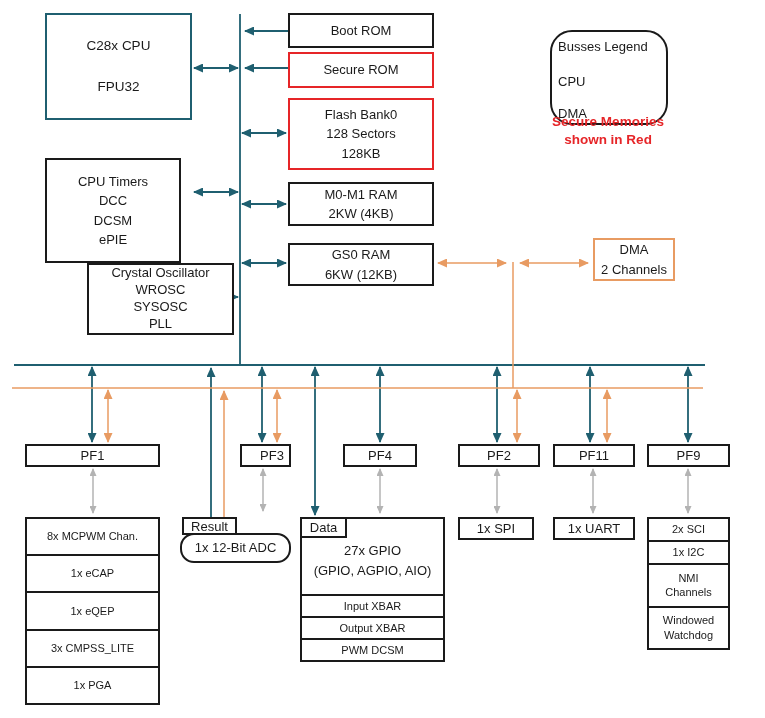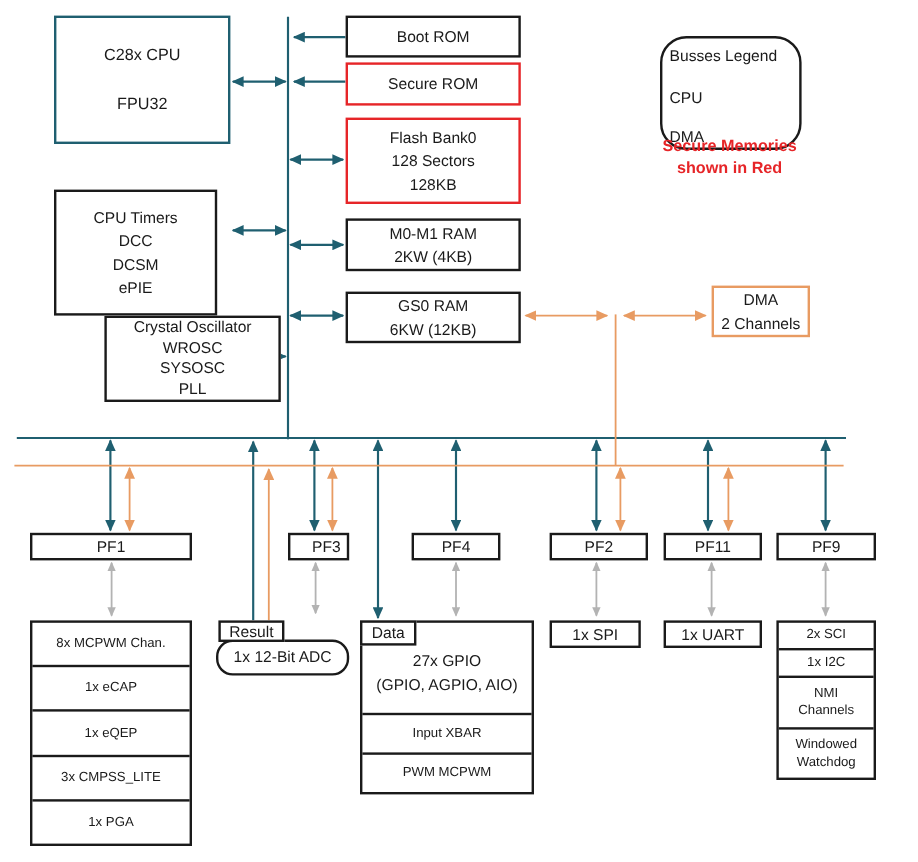--- a/index.html
+++ b/index.html
@@ -155,21 +155,22 @@
   </div>
 
   <div class="tab" style="left:182px;top:517px;width:55px;height:18px;">Result</div>
   <div class="box" style="left:180px;top:533px;width:111px;height:30px;border-radius:14px;">1x 12-Bit ADC</div>
 
   <div class="stack" style="left:300px;top:517px;width:145px;height:145px;">
     <div class="tab" style="left:-2px;top:-2px;width:47px;height:21px;">Data</div>
     <div class="gpio-head">27x GPIO
 (GPIO, AGPIO, AIO)</div>
     <div class="cell">Input XBAR</div>
-    <div class="cell">PWM MCPWM</div>
+    <div class="cell">Output XBAR</div>
+    <div class="cell">PWM DCSM</div>
   </div>
 
   <div class="box" style="left:458px;top:517px;width:76px;height:23px;">1x SPI</div>
   <div class="box" style="left:553px;top:517px;width:82px;height:23px;">1x UART</div>
 
   <div class="stack" style="left:647px;top:517px;width:83px;height:133px;">
     <div class="cell" style="flex:23;">2x SCI</div>
     <div class="cell" style="flex:22;">1x I2C</div>
     <div class="cell" style="flex:45;">NMI
 Channels</div>

